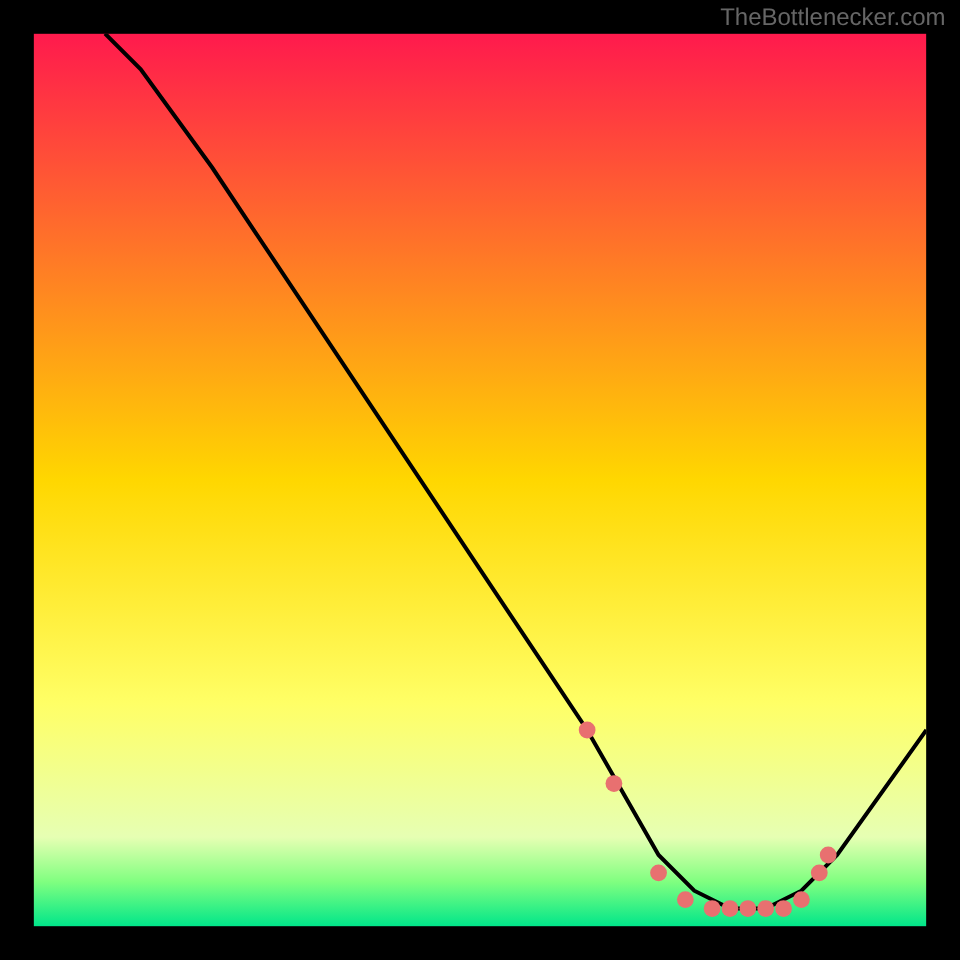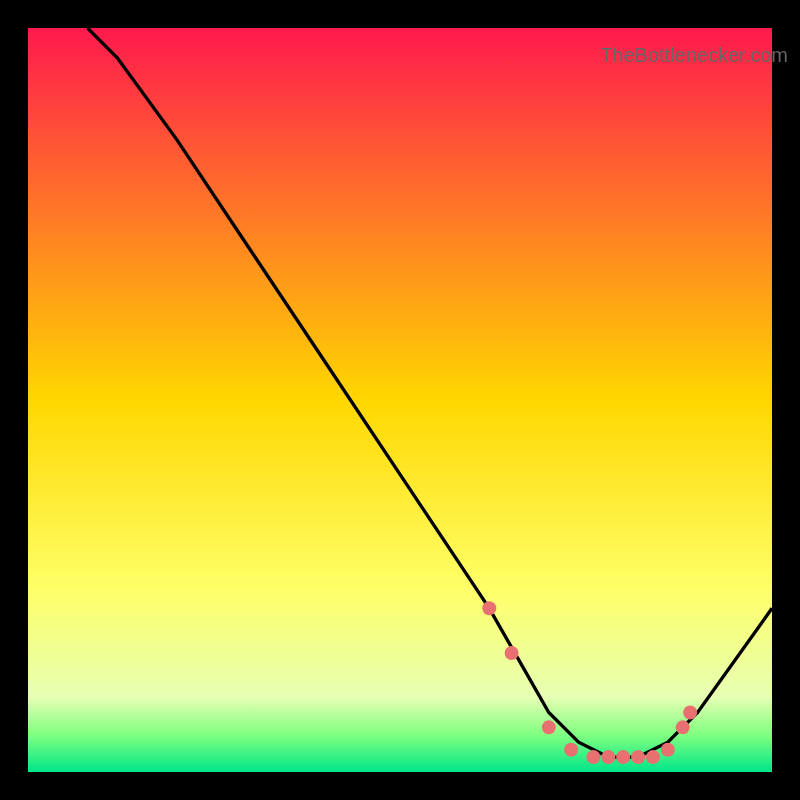--- a/index.html
+++ b/index.html
@@ -12,21 +12,20 @@
     font-family: Arial, sans-serif;
   }
   .watermark {
     position: absolute;
     top: 4px;
     right: 12px;
     color: #666;
     font-size: 20px;
     font-weight: 500;
     z-index: 10;
-    margin-top: 40px;
   }
   .plot-area {
     position: absolute;
     left: 28px;
     top: 28px;
     width: 744px;
     height: 744px;
   }
   .gradient-bg {
     position: absolute;

